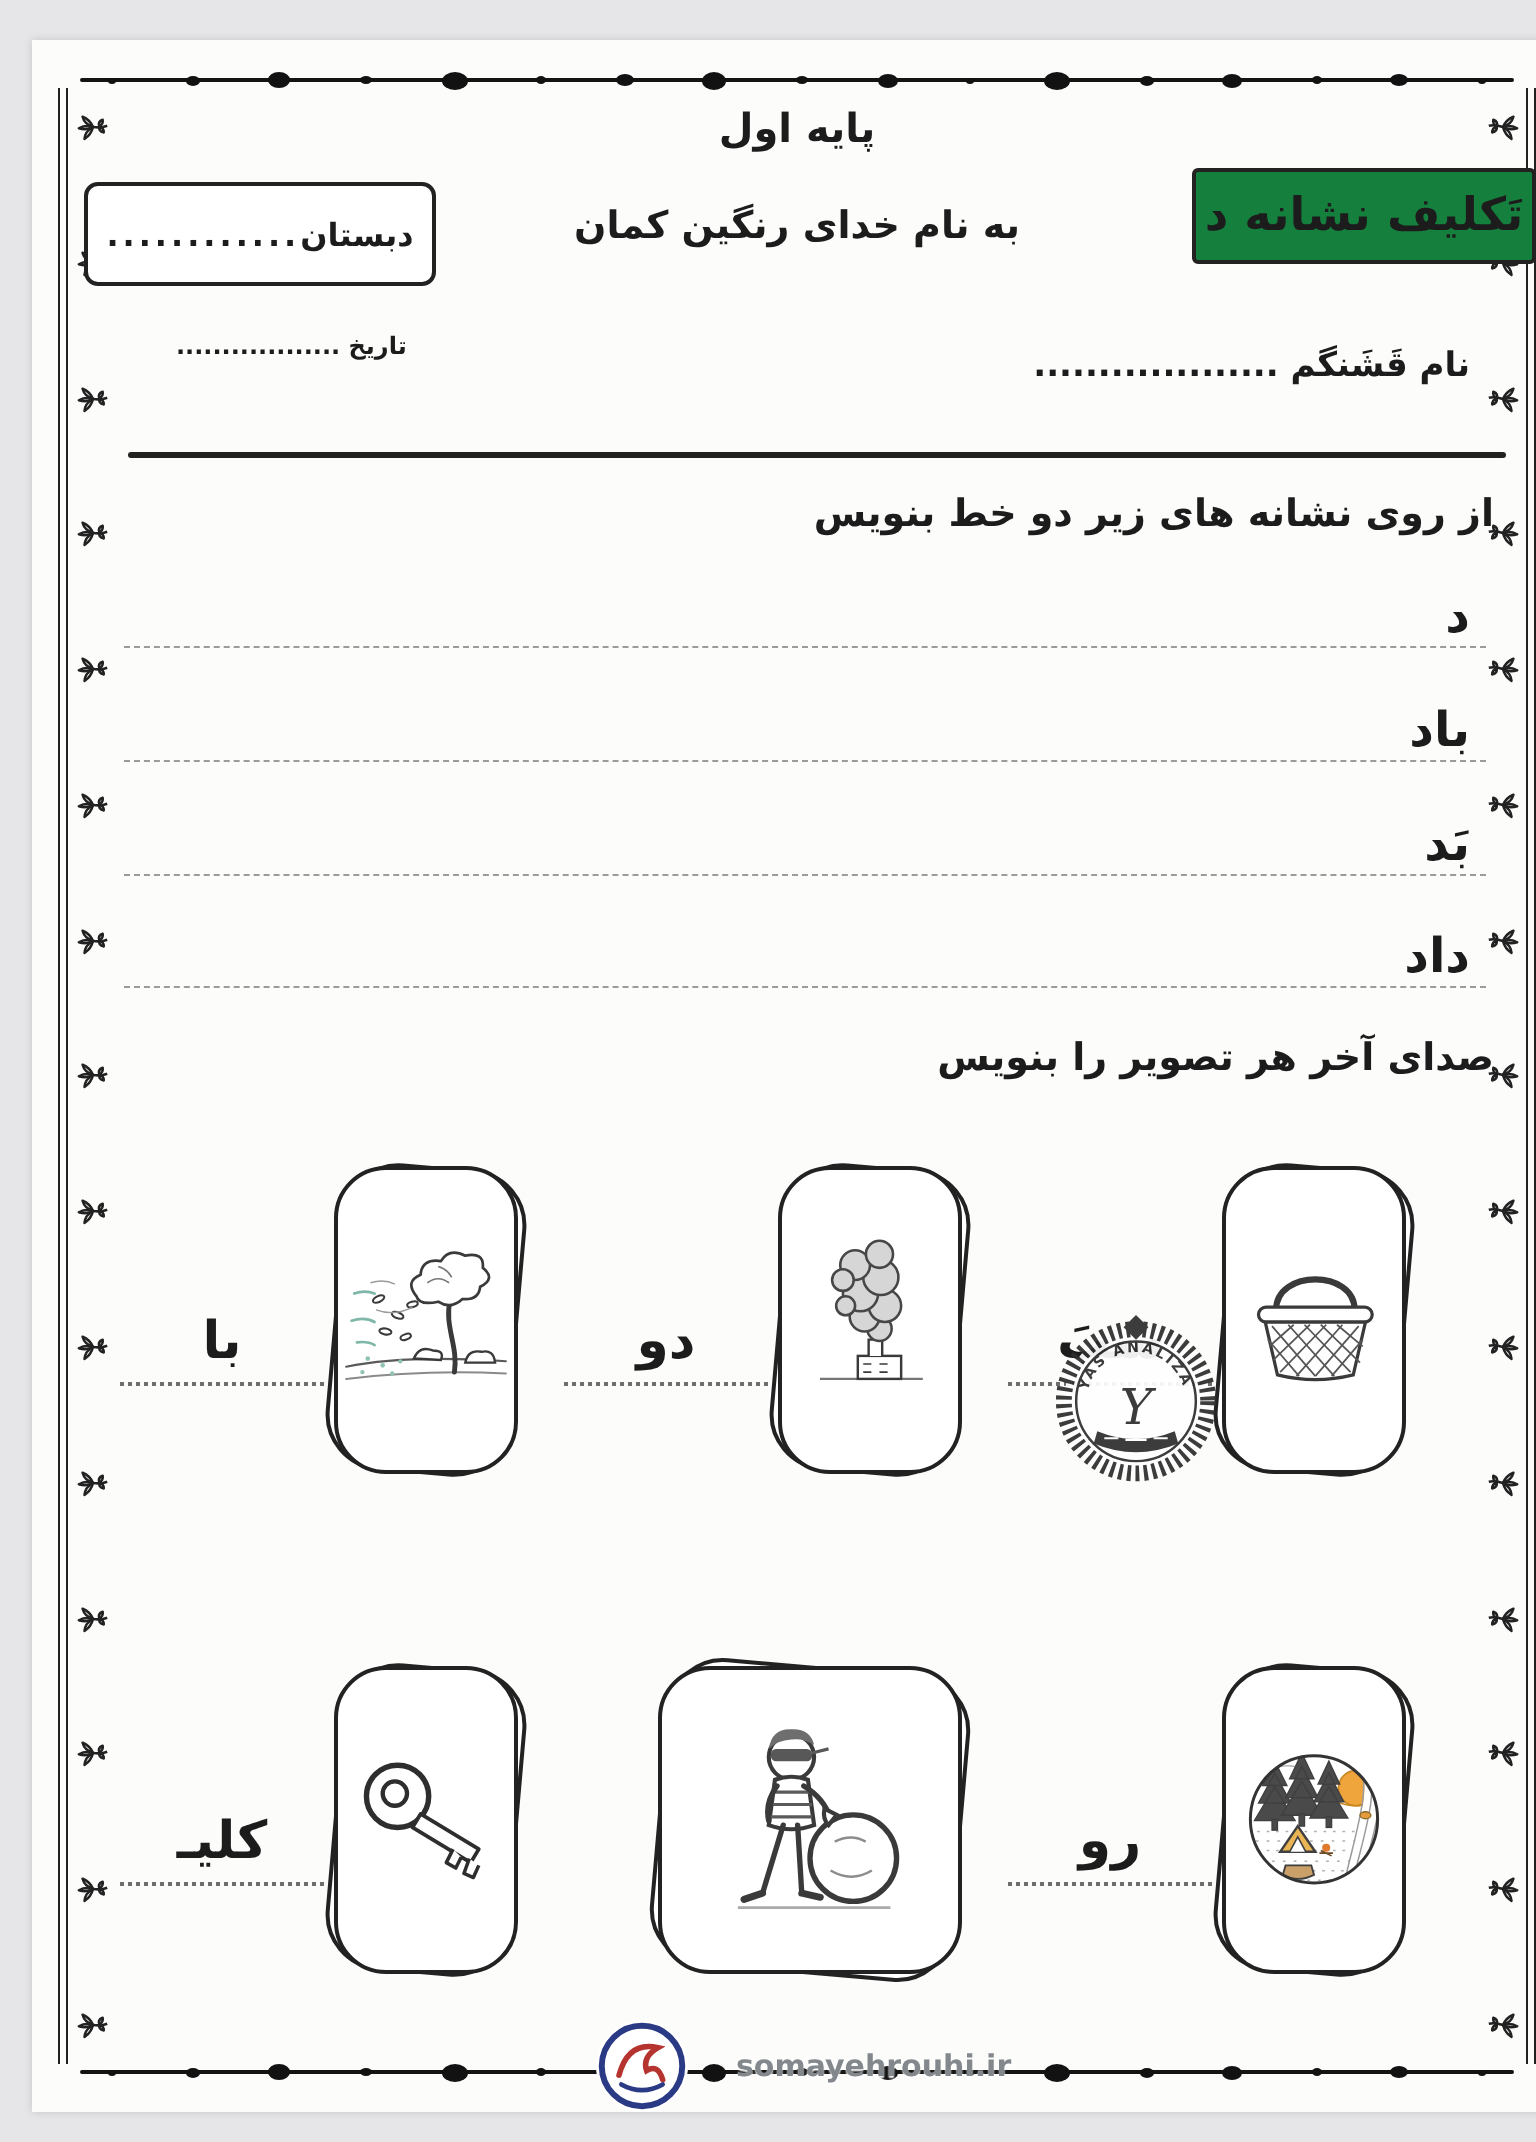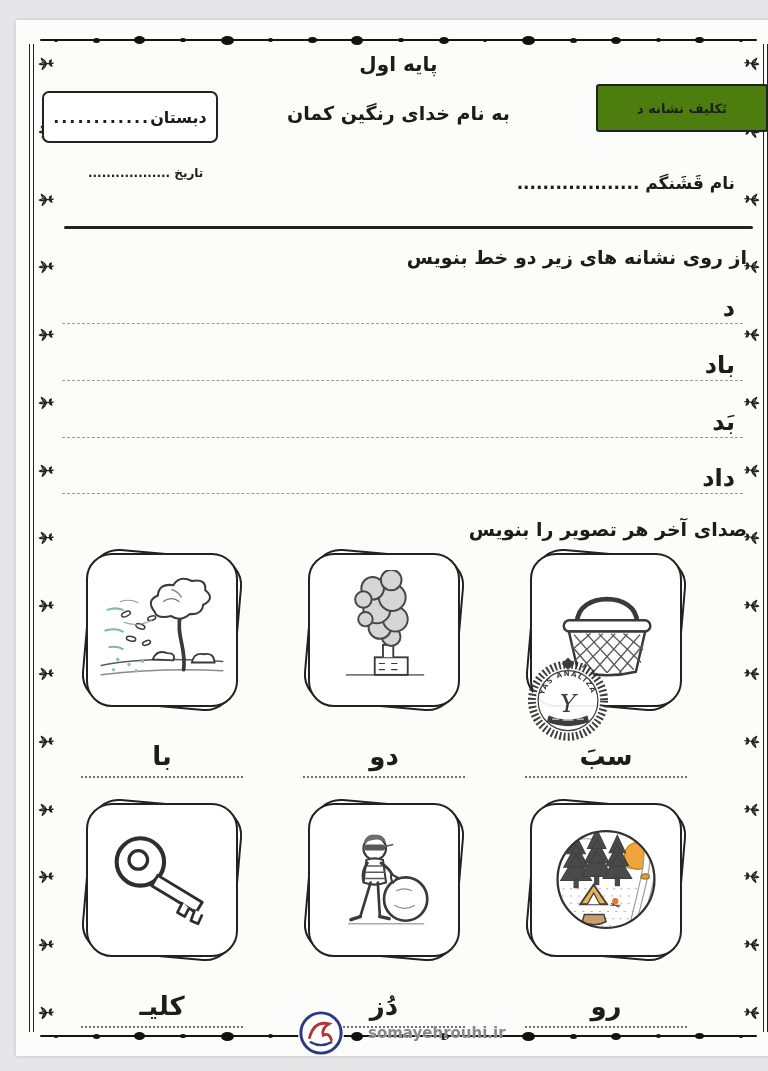--- a/index.html
+++ b/index.html
@@ -25,21 +25,21 @@
   .orn-col.left{left:17px}
   .orn-col.right{right:17px}
   .motif{width:19px;height:19px}
   .orn-col.left .motif{transform:rotate(-95deg)}
   .orn-col.right .motif{transform:rotate(95deg)}
   
   .grade{position:absolute;top:32px;left:0;right:0;text-align:center;font-size:20px;font-weight:700;direction:rtl}
   .bismillah{position:absolute;top:82px;left:0;right:0;text-align:center;font-size:19px;font-weight:700;direction:rtl}
   .assignment-box{
     position:absolute;top:64px;right:13px;width:168px;height:44px;border:2.2px solid #222;border-radius:3px;
-    background:#4d7c0f;display:flex;align-items:center;justify-content:center;font-size:13px;font-weight:700;direction:rtl
+    background:#15803d;display:flex;align-items:center;justify-content:center;font-size:23px;font-weight:700;direction:rtl
   }
   .school-box{
     position:absolute;top:71px;left:26px;width:172px;height:48px;border:2.2px solid #222;border-radius:7px;
     background:#fff;display:flex;align-items:center;justify-content:center;font-size:16px;font-weight:700;direction:rtl;
     letter-spacing:.5px
   }
   .name-row{position:absolute;top:153px;right:46px;font-size:17px;font-weight:700;direction:rtl}
   .date-row{position:absolute;top:146px;left:72px;font-size:12px;font-weight:700;direction:rtl}
   .dots{letter-spacing:2px;font-weight:700}
   .divider{position:absolute;top:206px;left:48px;right:28px;height:2.6px;background:#222;border-radius:2px}
@@ -47,21 +47,21 @@
   .instr{position:absolute;right:34px;font-size:19px;font-weight:700;direction:rtl}
   .instr1{top:226px}
   .instr2{top:498px}
   .copy-line{position:absolute;left:46px;right:38px;height:48px;border-bottom:1.6px dashed #9b9b9b}
   .copy-line .w{position:absolute;right:8px;bottom:1px;font-size:24px;font-weight:700;direction:rtl}
   
   .cards-grid{
     position:absolute;top:528px;left:44px;width:648px;direction:rtl;
     display:flex;flex-wrap:wrap;justify-content:space-between
   }
-  .cell{width:204px;height:250px;display:flex;flex-direction:column;align-items:center}
+  .cell{width:204px;height:250px;display:flex;flex-direction:row;align-items:center}
   .card{width:162px;height:164px;position:relative;margin-bottom:26px}
   .card::before{
     content:'';position:absolute;inset:5px;border:2px solid #222;border-radius:28px;transform:rotate(5deg);background:#fff
   }
   .card .frame{
     position:absolute;inset:5px;border:2.4px solid #222;border-radius:26px;background:#fff;
     display:flex;align-items:center;justify-content:center;overflow:hidden
   }
   .card .frame svg{width:134px;height:120px}
   .ans{
@@ -430,21 +430,20 @@
             <circle cx="86" cy="76" r="21" fill="#fff" stroke="#3a3a3a" stroke-width="2.6"></circle>
             <path d="M74 60 q-3 -3 -2 -8 l6 3 z" fill="#fff" stroke="#3a3a3a" stroke-width="2"></path>
             <path d="M77 68 q8 -4 15 0 M75 82 q10 6 20 0" fill="none" stroke="#8c8c8c" stroke-width="1.2"></path>
             <path d="M52 60 L42 93" stroke="#3a3a3a" stroke-width="2.6" stroke-linecap="round" fill="none"></path>
             <path d="M59 60 L61 93" stroke="#3a3a3a" stroke-width="2.6" stroke-linecap="round" fill="none"></path>
             <path d="M42 93 l-9 3" stroke="#3a3a3a" stroke-width="3.4" stroke-linecap="round"></path>
             <path d="M61 93 l9 2" stroke="#3a3a3a" stroke-width="3.4" stroke-linecap="round"></path>
           </svg>
         </div>
       </div>
-      <div class="ans">دُز</div>
     </div>
 
     <div class="cell">
       <div class="card">
         <div class="frame">
           <svg viewBox="0 0 130 115">
             <circle cx="44" cy="40" r="23" fill="#fff" stroke="#2e2e2e" stroke-width="4"></circle>
             <circle cx="42" cy="38" r="9" fill="#fff" stroke="#2e2e2e" stroke-width="3.2"></circle>
             <path d="M61 53 L104 79 L98 89 L55 63 Z" fill="#fff" stroke="#2e2e2e" stroke-width="2.8" stroke-linejoin="round"></path>
             <path d="M85 79 l-5 10 7 4 4 -8" fill="#fff" stroke="#2e2e2e" stroke-width="2.6" stroke-linejoin="round"></path>

